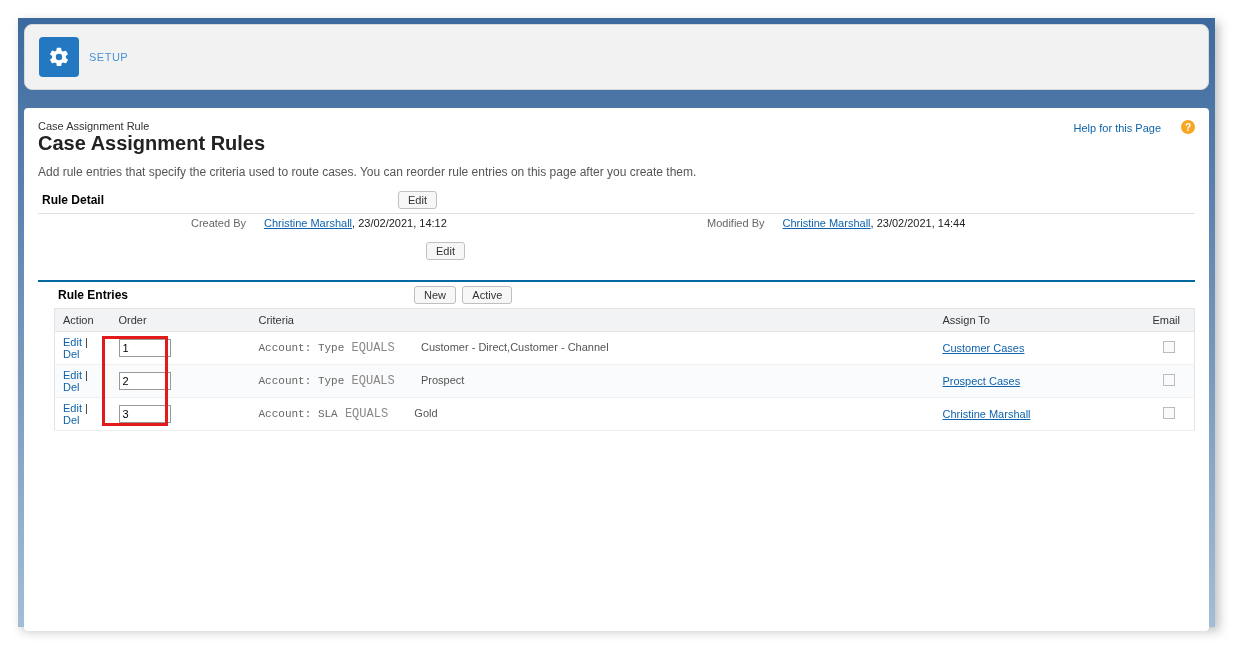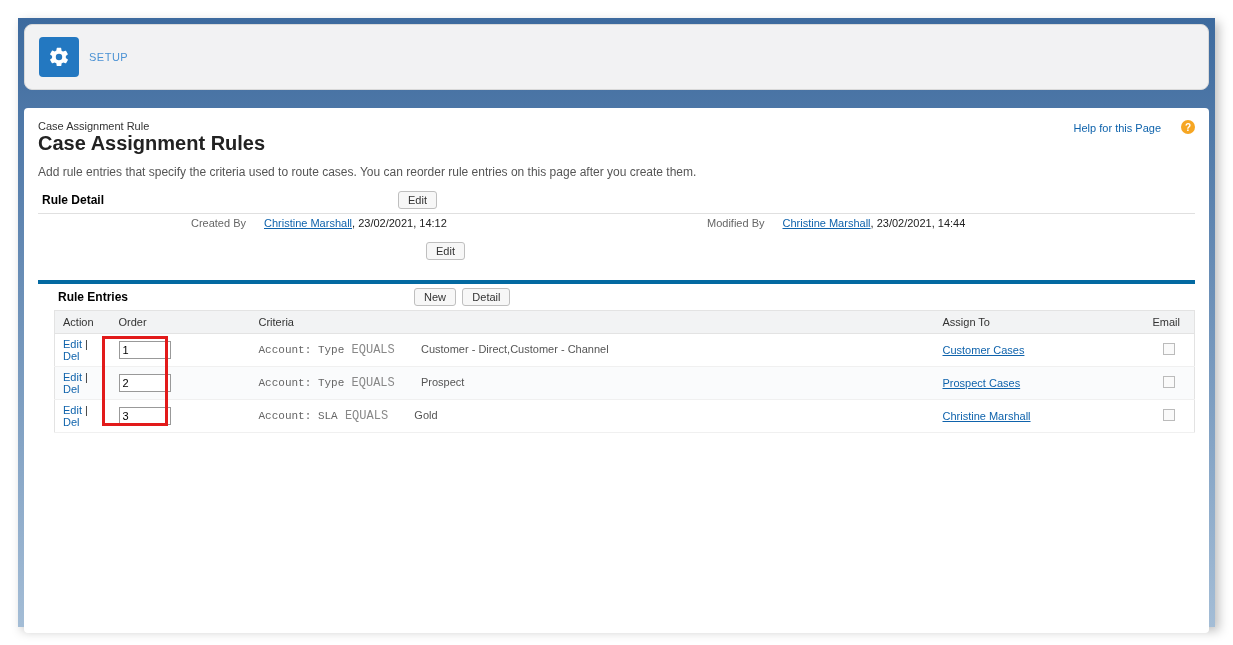--- a/index.html
+++ b/index.html
@@ -77,21 +77,21 @@
     cursor: pointer;
     margin-right: 3px;
   }
   table.detail { width: 100%; border-collapse: collapse; margin-bottom: 6px;}
   table.detail td { padding: 3px 6px; vertical-align: top; font-size: 11px;}
   table.detail td.label { text-align: right; color: #666; width: 220px; padding-right: 12px;}
   table.detail td.label2 { text-align: right; color: #666; width: 100px; padding-right: 12px;}
   table.detail td.val { color: #222; }
   .link { color: #0f63ac; text-decoration: underline; cursor: pointer; }
   .center-edit { text-align:left; padding: 4px 0 14px 388px; }
-  .entries-wrap { border-top: 4px solid #0369a1; margin-top: 6px; padding-left: 16px;}
+  .entries-wrap { border-top: 2px solid #0369a1; margin-top: 6px; padding-left: 16px;}
   .entries-head-row { display:flex; align-items:center; }
   .entries-head-row .section-title { width: 360px; }
   table.entries {
     width: 100%; border-collapse: collapse; font-size: 11px;
     border: 1px solid #e3e3e3;
   }
   table.entries th {
     background: #f2f3f4; text-align: left; padding: 5px 8px; color: #333;
     border-bottom: 1px solid #e3e3e3; font-weight: normal;
   }
@@ -166,21 +166,21 @@
       </table>
     <div class="center-edit">
       <button class="btn">Edit</button>
     </div>
 
     <div class="entries-wrap">
       <div class="entries-head-row">
         <div class="section-title">Rule Entries</div>
         <div class="btns">
           <button class="btn">New</button>
-          <button class="btn">Detail</button>
+          <button class="btn">Active</button>
         </div>
       </div>
 
       <table class="entries">
         <thead>
           <tr>
             <th class="col-action">Action</th>
             <th class="col-order">Order</th>
             <th>Criteria</th>
             <th class="col-assign">Assign To</th>

